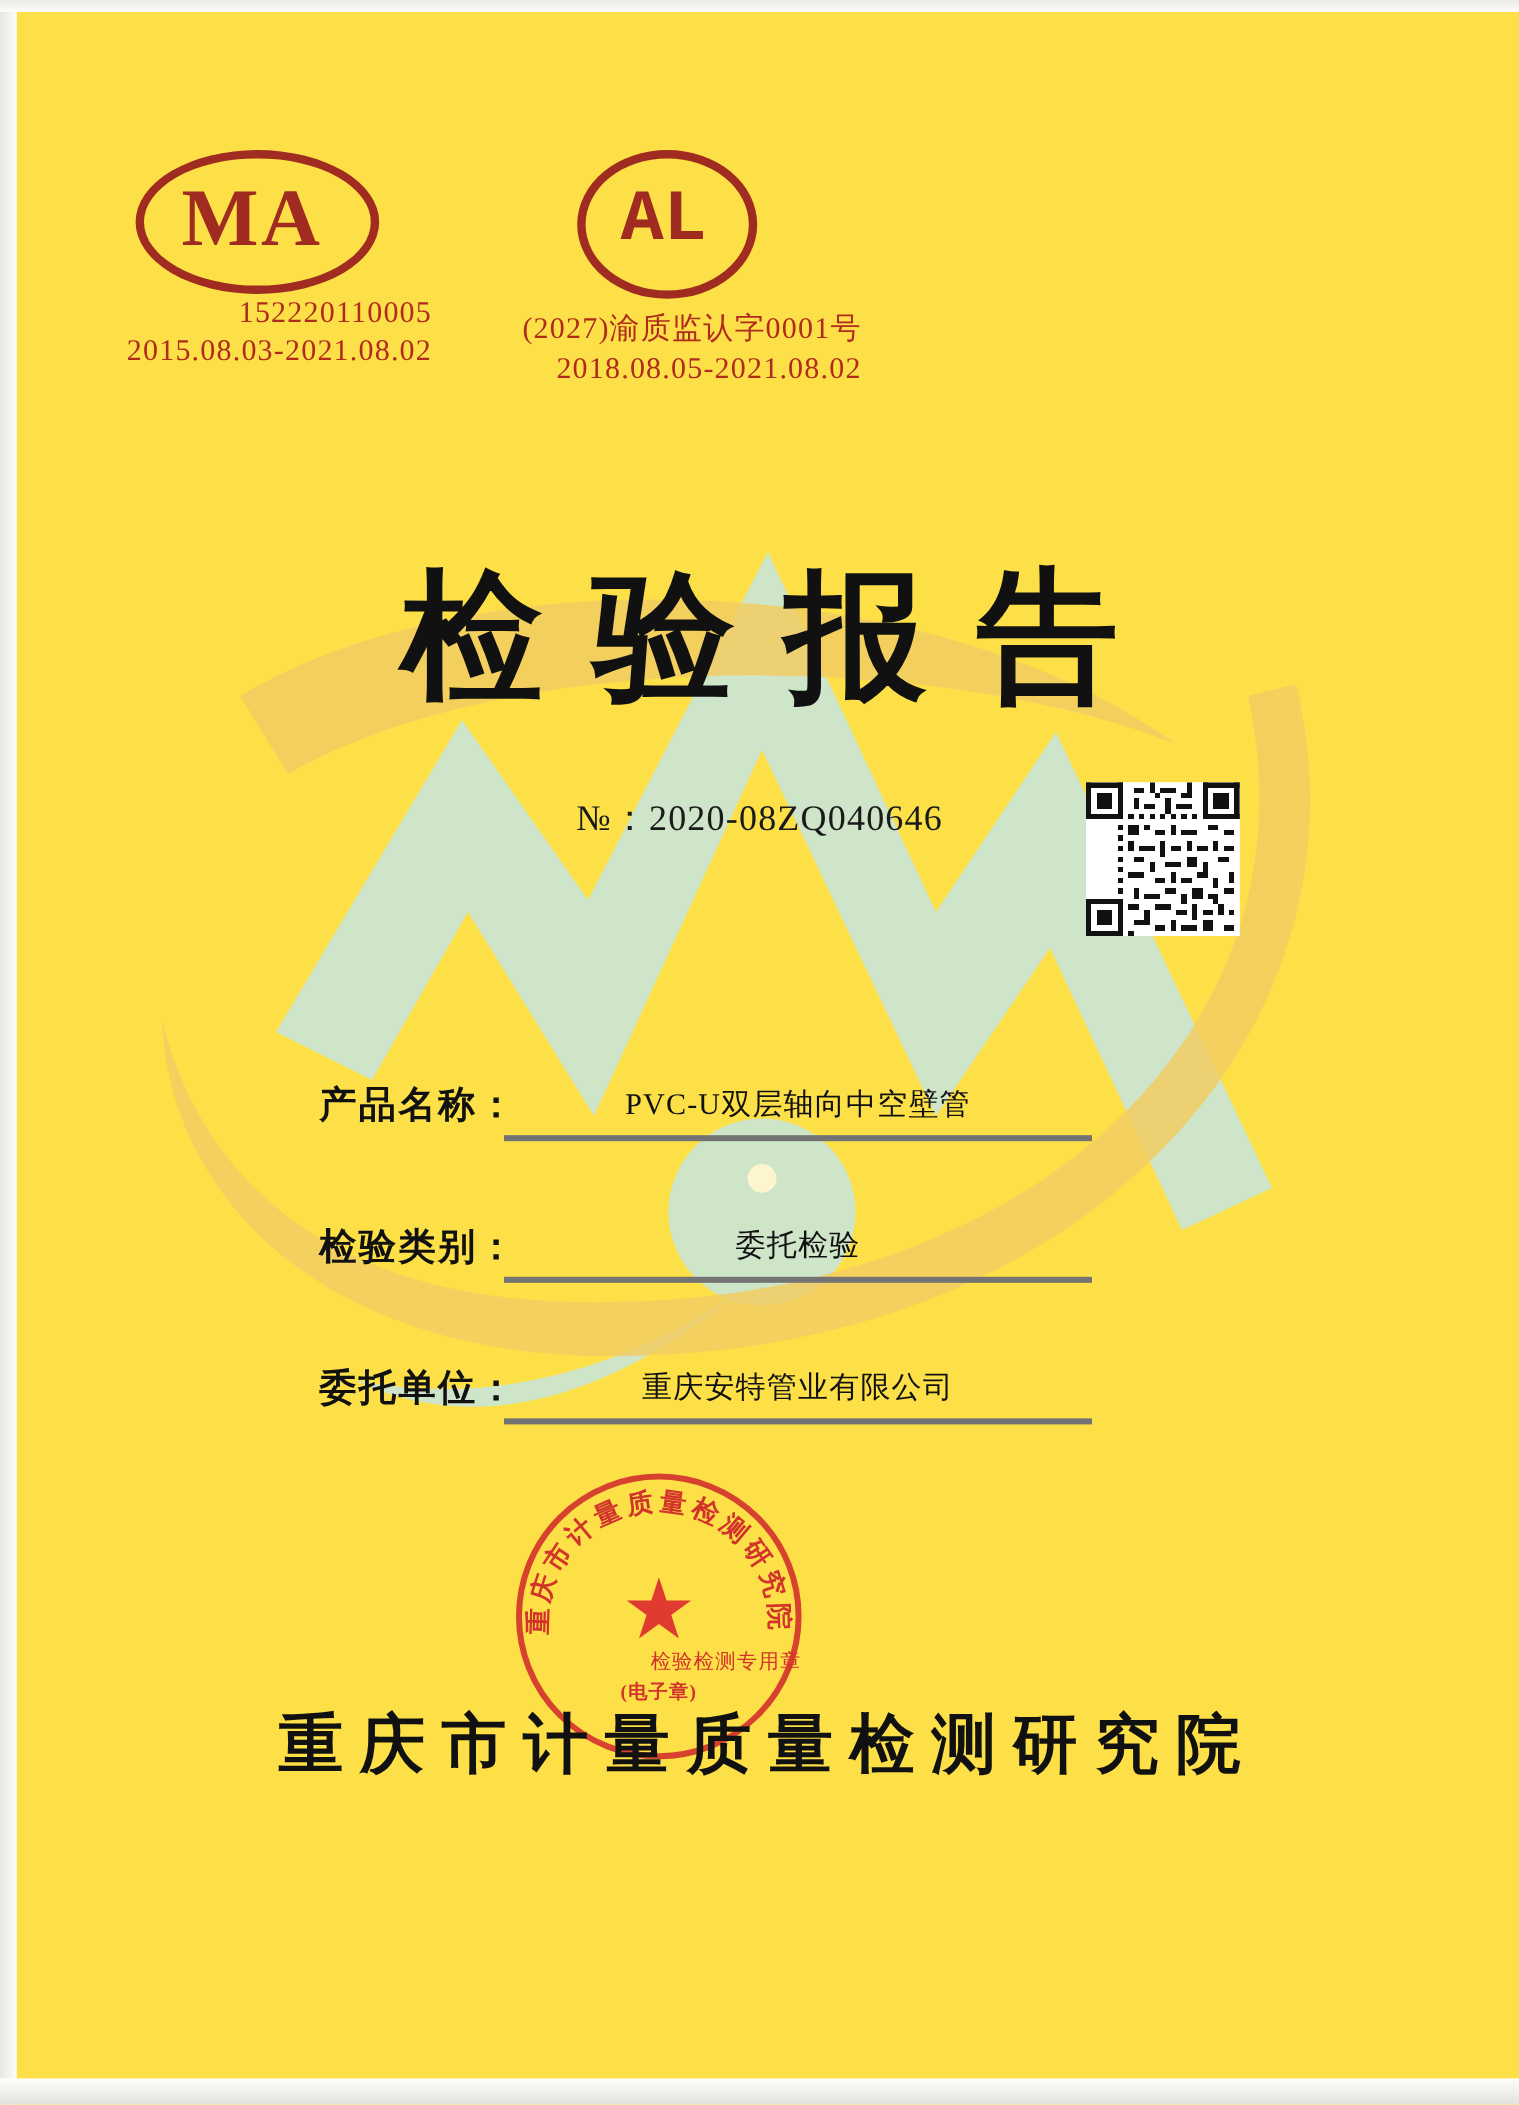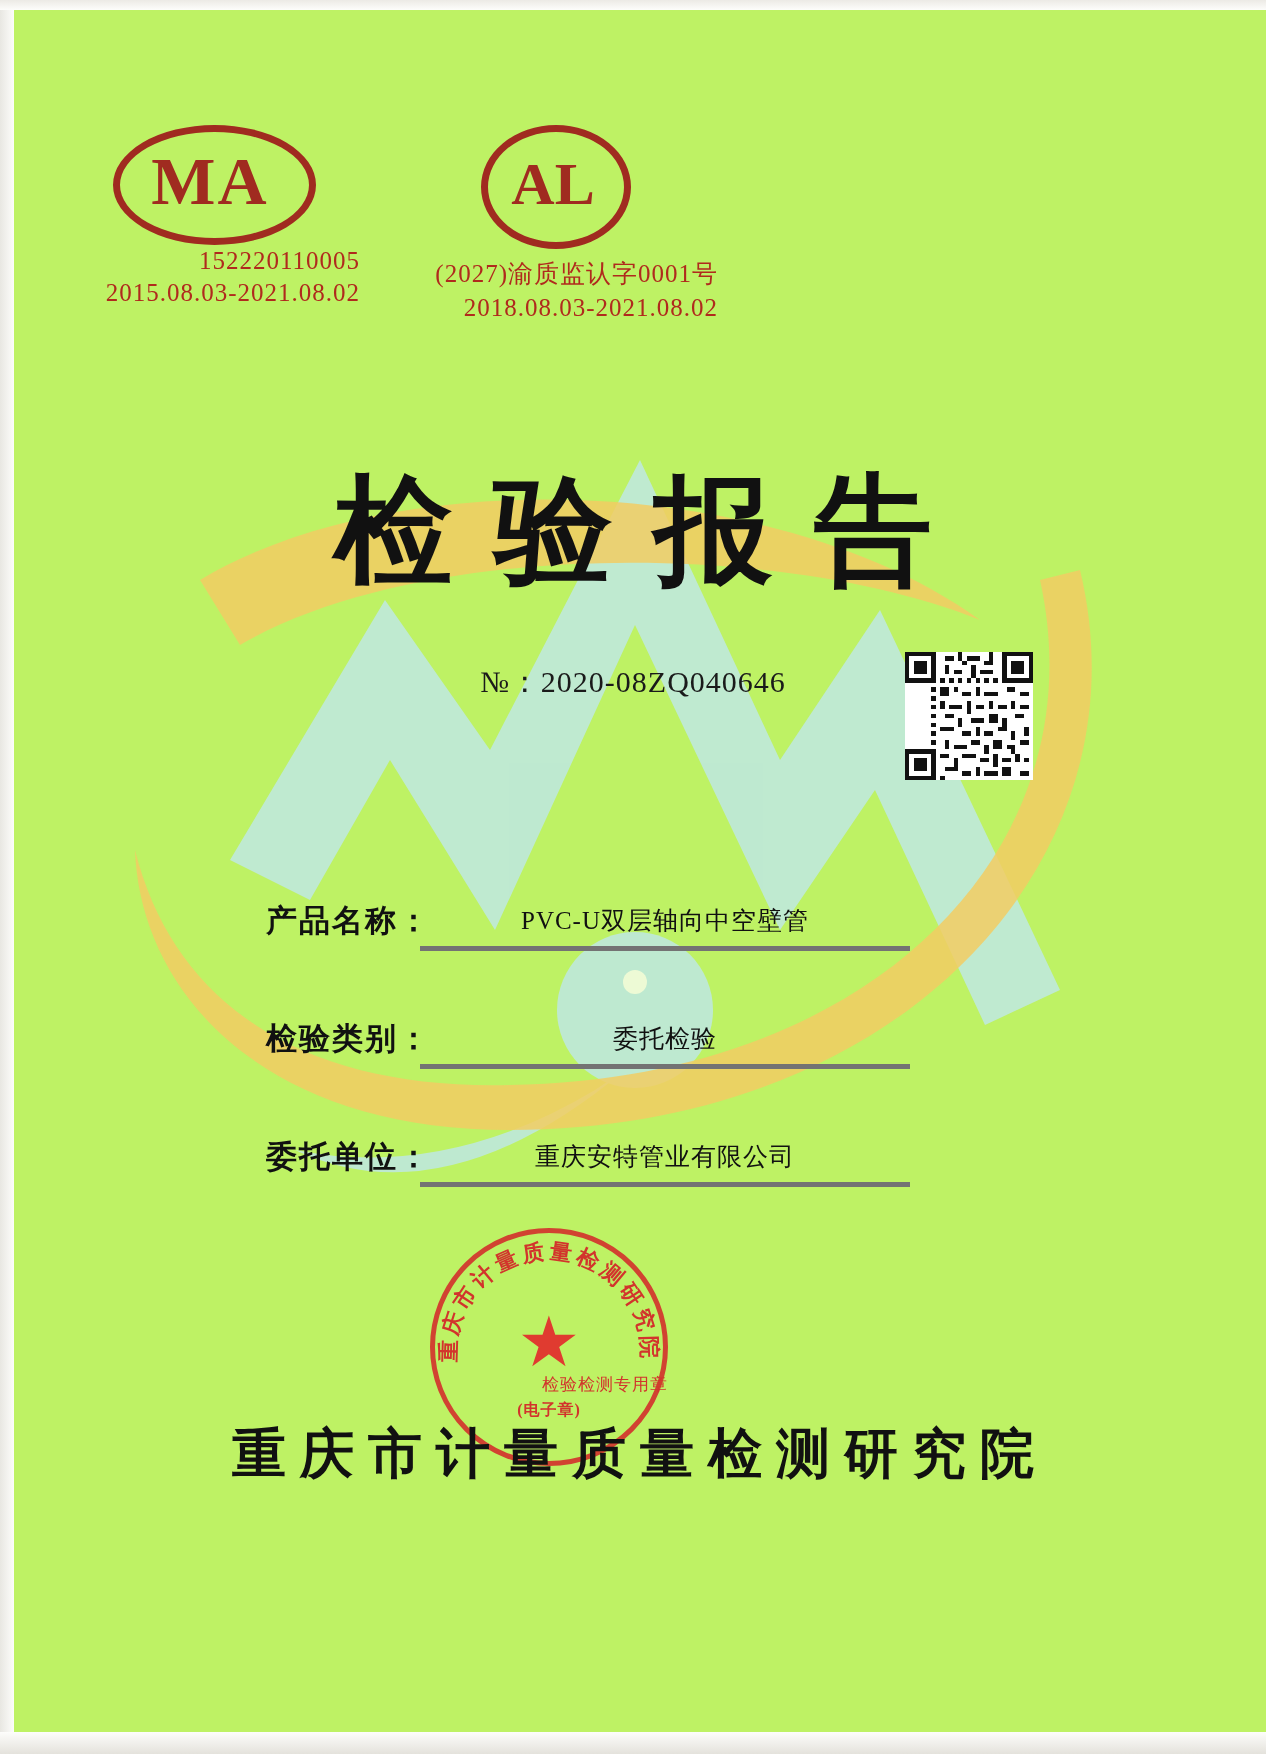--- a/index.html
+++ b/index.html
@@ -7,21 +7,21 @@
     padding: 0;
     background: #ffffff;
   }
   body {
     font-family: "Liberation Serif", serif;
   }
   .page {
     position: relative;
     width: 1266px;
     height: 1754px;
-    background: #bef264;
+    background: #fde047;
     overflow: hidden;
   }
   
   .scan-edge-left {
     position: absolute;
     left: 0; top: 0;
     width: 14px; height: 100%;
     background: linear-gradient(to right, #e8e7e2, #fdfdfb);
   }
   .scan-edge-top {
@@ -92,21 +92,21 @@
     height: 110px;
     border: 7px solid #a02b20;
     border-radius: 50%;
   }
   .cal-logo .letters {
     position: absolute;
     left: 0; top: 0;
     width: 180px;
     height: 122px;
     line-height: 118px;
-    font-family: Liberation Serif, serif;
+    font-family: Liberation Mono, monospace;
     font-weight: bold;
     font-size: 60px;
     color: #a02b20;
   }
   .mark-line {
     font-size: 25px;
     letter-spacing: 1px;
     margin-top: 10px;
     color: #b02a1d;
     white-space: nowrap;
@@ -284,21 +284,21 @@
       <div class="mark-line">152220110005</div>
       <div class="mark-line second">2015.08.03-2021.08.02</div>
     </div>
 
     <div class="mark mark-cal">
       <div class="cal-logo">
         <div class="ring"></div>
         <div class="letters">AL</div>
       </div>
       <div class="mark-line">(2027)渝质监认字0001号</div>
-      <div class="mark-line second">2018.08.03-2021.08.02</div>
+      <div class="mark-line second">2018.08.05-2021.08.02</div>
     </div>
 
   </div>
 
   <svg class="bg-art" viewBox="0 0 1100 760">
     <g opacity="0.75">
       <path d="M560 30 L700 330 L800 180 L980 560 L905 595 L795 360 L700 500 L555 195 L415 500 L310 330 L230 470 L150 430 L305 170 L410 320 Z" fill="#bfe7f4"></path>
       <circle cx="555" cy="580" r="78" fill="#bfe7f4"></circle>
       <circle cx="555" cy="552" r="12" fill="#fdfdfb"></circle>
       <path d="M545 640 q-180 150 -330 80 q150 30 300 -60 Z" fill="#bfe7f4"></path>

